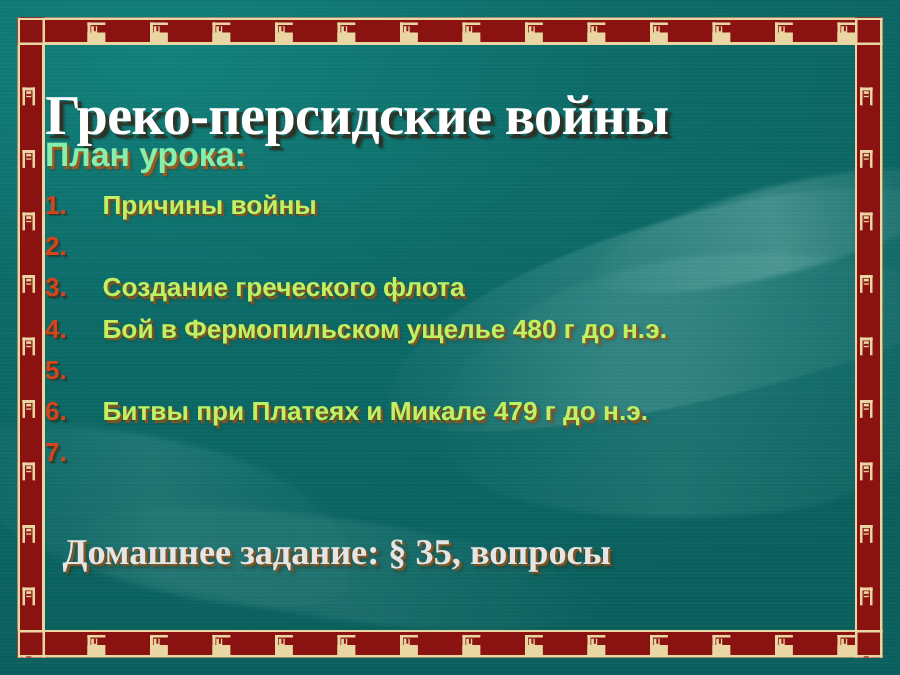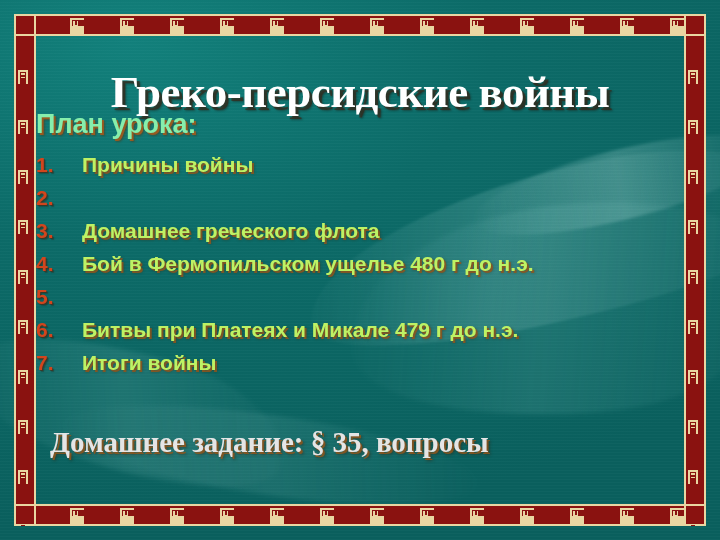--- a/index.html
+++ b/index.html
@@ -198,21 +198,21 @@
     left: 36px;
     right: 36px;
     top: 24px;
     bottom: 24px;
   }
 
   .slide-title {
     position: absolute;
     left: 0; right: 0;
     top: 12px;
-    text-align: center;
+    text-align: left;
     font-family: "Liberation Serif", "DejaVu Serif", serif;
     font-weight: bold;
     font-size: 45px;
     line-height: 52px;
     letter-spacing: -0.5px;
     color: #ffffff;
     text-shadow:
       3px 3px 0 rgba(60,35,20,0.62),
       4px 4px 2px rgba(30,18,10,0.40);
     white-space: nowrap;
@@ -320,35 +320,34 @@
     <ol class="plan-list">
       <li>
         <span class="num">1.</span>
         <span class="txt">Причины войны</span>
       </li>
       <li>
         <span class="num">2.</span>
       </li>
       <li>
         <span class="num">3.</span>
-        <span class="txt">Домашнее греческого флота</span>
+        <span class="txt">Создание греческого флота</span>
       </li>
       <li>
         <span class="num">4.</span>
         <span class="txt">Бой в Фермопильском ущелье 480 г до н.э.</span>
       </li>
       <li>
         <span class="num">5.</span>
       </li>
       <li>
         <span class="num">6.</span>
         <span class="txt">Битвы при Платеях и Микале 479 г до н.э.</span>
       </li>
       <li>
         <span class="num">7.</span>
-        <span class="txt">Итоги войны</span>
       </li>
     </ol>
 
     <div class="homework">Домашнее задание: § 35, вопросы</div>
 
   </div>
 </div>
 
 </body></html>

